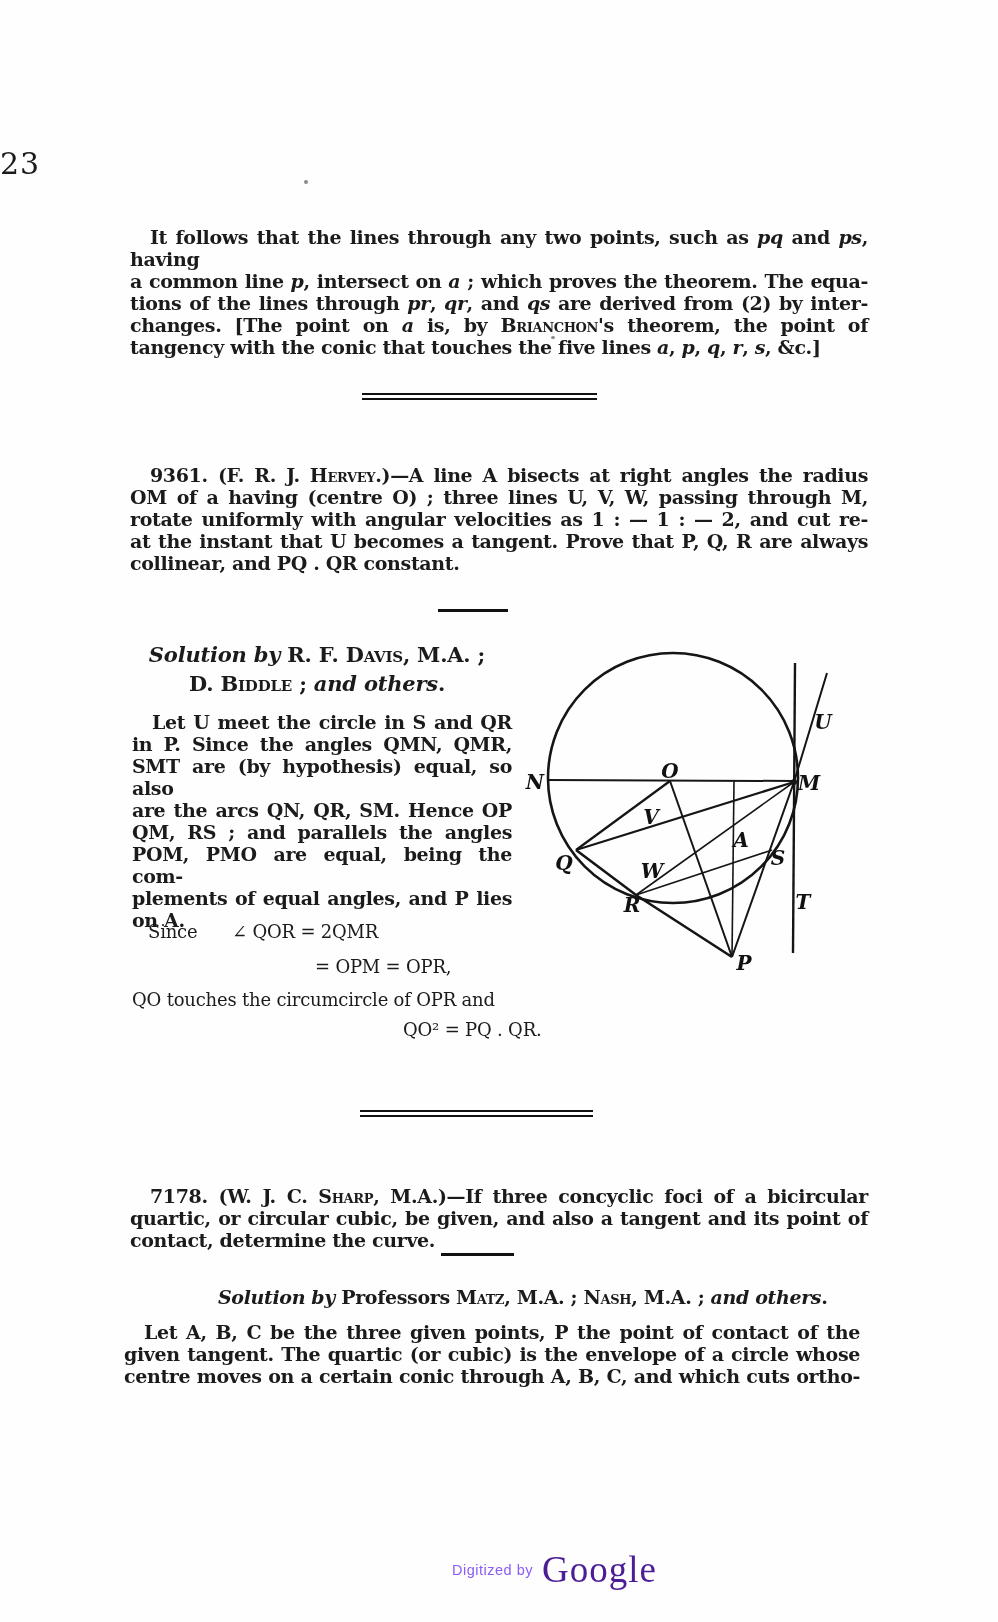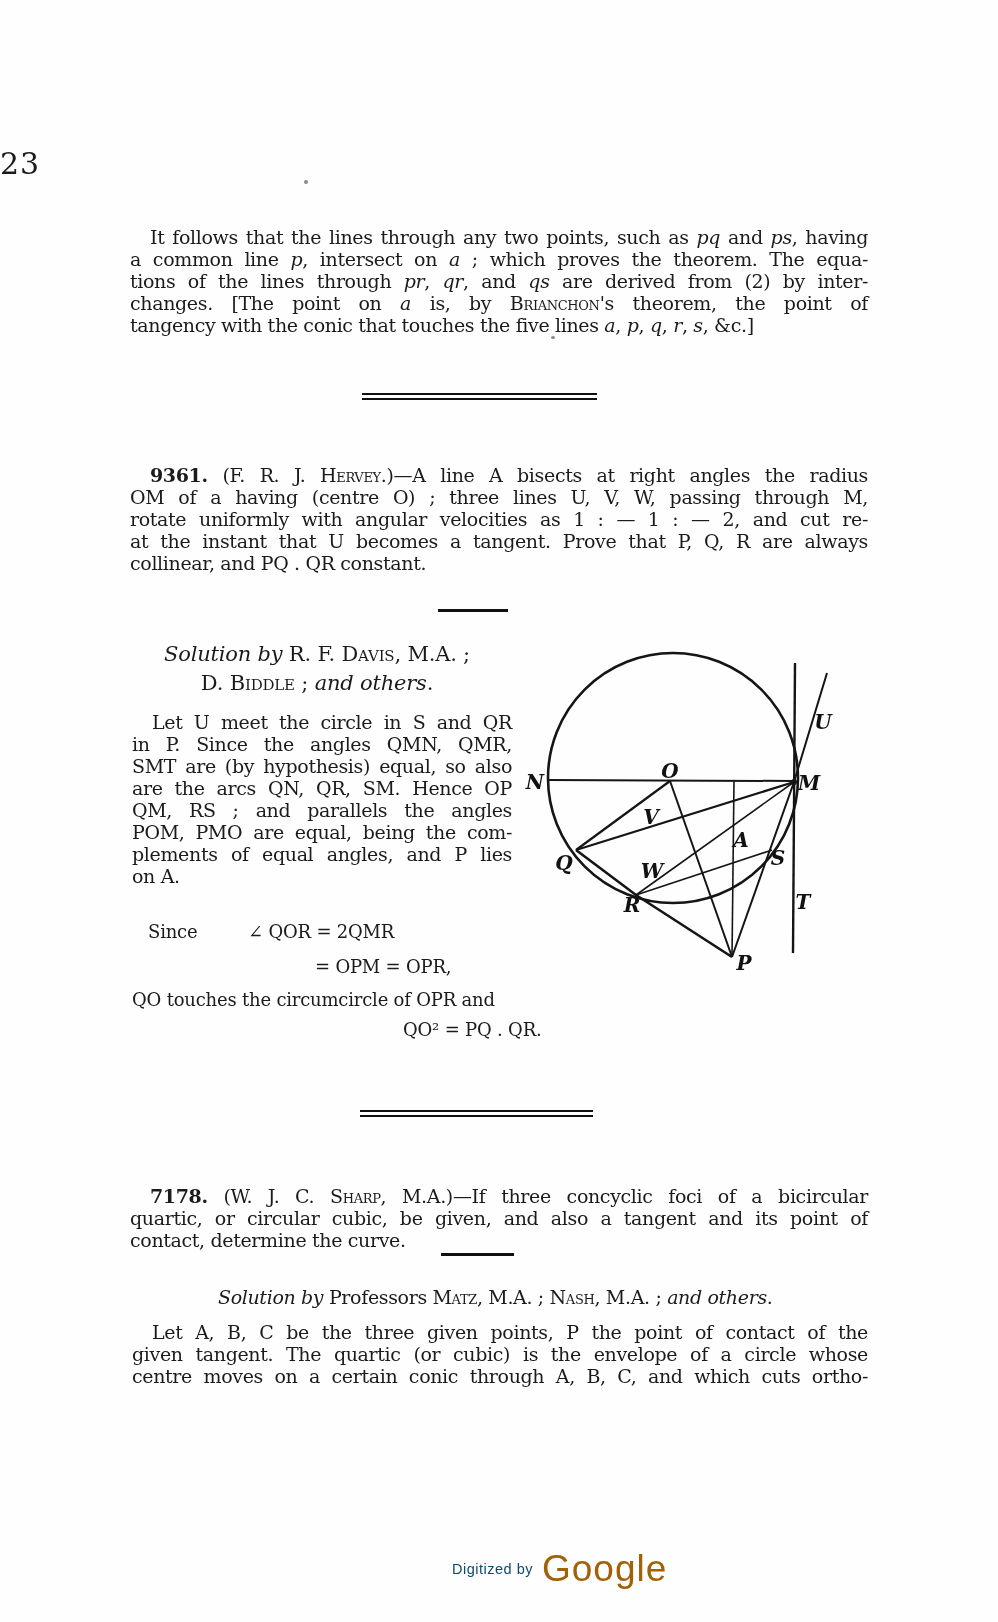--- a/index.html
+++ b/index.html
@@ -7,35 +7,35 @@
     position:relative;width:998px;height:1622px;margin:0 auto;
     background:#fefefe;color:#1b1b1b;
     font-family:"DejaVu Serif","Liberation Serif",serif;
     overflow:hidden;
   }
   .abs{position:absolute;}
   .pageno{
     left:0;top:146px;width:950px;
     font-size:30px;letter-spacing:1px;
   }
-  .textblock{font-size:19px;letter-spacing:-0.35px;}
+  .textblock{font-size:19px;letter-spacing:-0.35px;font-weight:bold;}
   .line{line-height:22px;text-align:justify;text-align-last:justify;}
   .line.last{text-align-last:left;}
   .line.indent{text-indent:20px;}
   .sc{font-variant:small-caps;}
   .heading-center{text-align:center;font-size:21px;letter-spacing:-0.2px;}
   .heading-center .line{text-align:center;text-align-last:center;line-height:29px;}
   .nowrap{white-space:nowrap;}
   .eq{position:absolute;font-size:18px;letter-spacing:-0.2px;white-space:nowrap;}
   .double-rule{position:absolute;height:3px;border-top:2.5px solid #101010;border-bottom:2.3px solid #101010;}
   .short-rule{position:absolute;height:2.6px;background:#101010;}
   .speck{position:absolute;border-radius:50%;background:#8a8a8a;}
   .watermark{left:452px;top:1548px;display:flex;align-items:center;gap:9px;}
-  .wm-prefix{font-family:"Liberation Sans","DejaVu Sans",sans-serif;font-size:14.5px;color:#0c4a6e;letter-spacing:0.5px;}
-  .wm-logo{font-family:Liberation Sans, sans-serif;font-size:37px;color:#a16207;letter-spacing:1px;}
+  .wm-prefix{font-family:"Liberation Sans","DejaVu Sans",sans-serif;font-size:14.5px;color:#8b5cf6;letter-spacing:0.5px;}
+  .wm-logo{font-family:Liberation Serif, serif;font-size:37px;color:#4c1d95;letter-spacing:1px;}
   svg.figure{position:absolute;left:500px;top:615px;}
   svg.figure .stroke{stroke:#151515;fill:none;}
   svg.figure text{
     font-family:"DejaVu Serif",serif;font-style:italic;font-weight:bold;
     font-size:20px;text-anchor:middle;fill:#111;
   }
 </style>
 </head>
 <body>
 
@@ -115,32 +115,32 @@
   <div class="abs textblock" style="left:130px;top:1185px;width:738px;">
       <div class="line indent"><b>7178.</b>   (W. J. C. <span class="sc">Sharp</span>, M.A.)—If three concyclic foci of a bicircular</div>
       <div class="line">quartic, or circular cubic, be given, and also a  tangent  and  its  point  of</div>
       <div class="line last">contact, determine the curve.</div>
     </div>
 
   <div class="abs short-rule" style="left:441px;top:1253px;width:73px;"></div>
 
   <div class="abs textblock nowrap" style="left:218px;top:1286px;"><i>Solution by</i> Professors <span class="sc">Matz</span>, M.A. ;  <span class="sc">Nash</span>, M.A. ;  <i>and others</i>.</div>
 
-  <div class="abs textblock" style="left:132px;top:1321px;width:736px;">
+  <div class="abs textblock" style="left:124px;top:1321px;width:736px;">
       <div class="line indent">Let A, B, C be the three given points,  P  the  point  of  contact  of  the</div>
       <div class="line">given tangent.   The quartic (or cubic) is the envelope  of  a  circle  whose</div>
       <div class="line">centre moves on a certain conic through A, B, C, and  which  cuts  ortho-</div>
     </div>
 
   <div class="speck" style="left:304px;top:180px;width:4px;height:4px;"></div>
   <div class="speck" style="left:551px;top:336px;width:4px;height:3px;"></div>
 
   <div class="abs watermark">
     <span class="wm-prefix">Digitized by</span>
     <span class="wm-logo">Google</span>
   </div>
 
 <div class="eq" style="left: 148px; top: 921px;">Since</div>
-    <div class="eq" style="left: 248px; top: 921px;">∠ QOR = 2QMR</div>
+    <div class="eq" style="left: 232px; top: 921px;">∠ QOR = 2QMR</div>
     <div class="eq" style="left: 315px; top: 956px;">= OPM = OPR,</div>
     <div class="eq" style="left: 132px; top: 989px;">QO touches the circumcircle of OPR and</div>
     <div class="eq" style="left: 403px; top: 1019px;">QO² = PQ . QR.</div>
   </div>
 
 </body></html>

